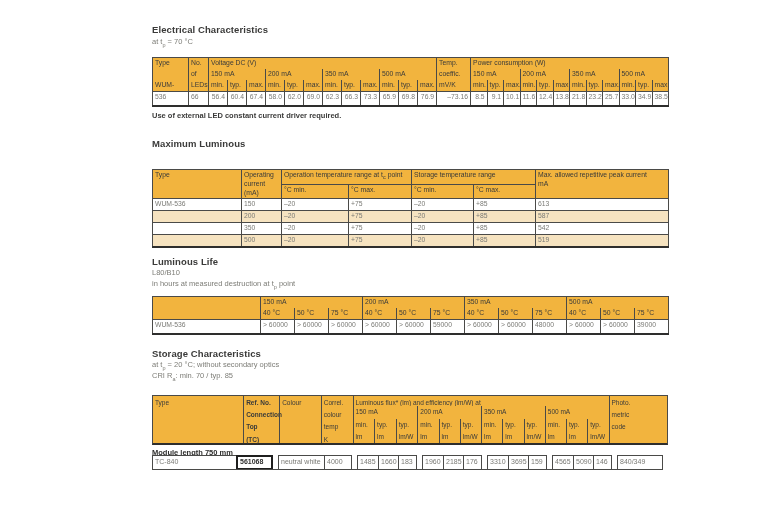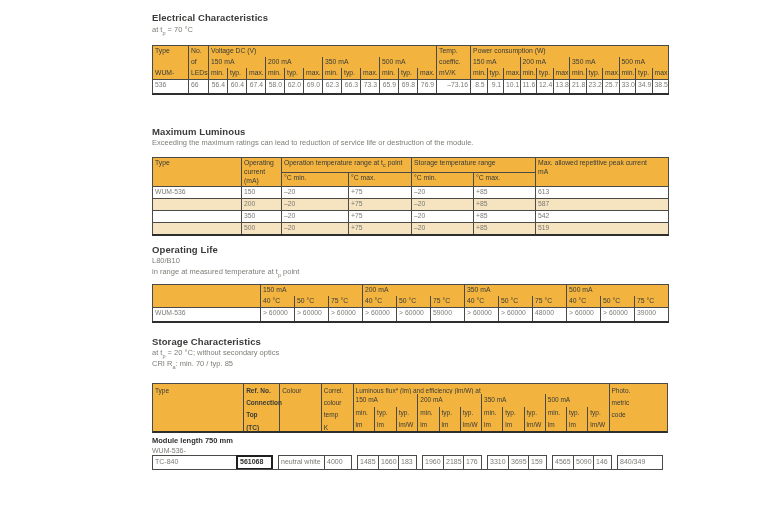--- a/index.html
+++ b/index.html
@@ -2,21 +2,21 @@
 <html><head>
 <meta charset="utf-8">
 <style>
   html,body { margin:0; padding:0; }
   body {
     width:779px; height:528px; background:#ffffff; overflow:hidden;
     font-family:"Liberation Sans", sans-serif; position:relative;
     -webkit-font-smoothing:antialiased;
   }
   .content { position:absolute; left:152px; top:0; width:520px; height:528px; }
-  .abs { position:absolute; }
+  .abs { position:absolute;margin-top:12px; }
 
   .h1 { font-weight:bold; font-size:9.5px; color:#3a3a39; letter-spacing:0.1px; }
   .sub { font-size:7.5px; color:#7d7d77; }
   .note { font-weight:bold; font-size:7.5px; color:#3a3a39; }
   sub { font-size:5.5px; line-height:0; }
 
   table.tbl { border-collapse:collapse; table-layout:fixed; width:516px;
               border:1px solid #4a4a48; }
   table.tbl td { padding:1px 2px; vertical-align:top; font-size:6.8px; line-height:1.3;
                  overflow:hidden; white-space:nowrap; }
@@ -174,23 +174,23 @@
       <td class="bl num">13.8</td>
       <td class="bl num">21.8</td>
       <td class="bl num">23.2</td>
       <td class="bl num">25.7</td>
       <td class="bl num">33.0</td>
       <td class="bl num">34.9</td>
       <td class="bl num">38.5</td>
     </tr>
   </tbody>
     </table>
+  <div class="abs note" style="top:99px; left:0;">Use of external LED constant current driver required.</div>
 
   <div class="abs h1" style="top:126px; left:0;">Maximum Luminous</div>
-  <div class="abs sub" style="top:138px; left:0;">Exceeding the maximum ratings can lead to reduction of service life or destruction of the module.</div>
 
   <table class="tbl mr abs" style="top:157px; left:0;">
     <colgroup>
       <col style="width:89px">
         <col style="width:40px">
         <col style="width:67px">
         <col style="width:63px">
         <col style="width:62px">
         <col style="width:62px">
         <col style="width:133px">
@@ -243,23 +243,23 @@
       <td class="bl">500</td>
       <td class="bl">–20</td>
       <td class="bl">+75</td>
       <td class="bl">–20</td>
       <td class="bl">+85</td>
       <td class="bl">519</td>
     </tr>
   </tbody>
     </table>
 
-  <div class="abs h1" style="top:244px; left:0;">Operating Life</div>
+  <div class="abs h1" style="top:244px; left:0;">Luminous Life</div>
   <div class="abs sub" style="top:256px; left:0;">L80/B10</div>
-  <div class="abs sub" style="top:267px; left:0;"><span>in range at measured temperature at t</span><sub>p</sub><span> point</span></div>
+  <div class="abs sub" style="top:267px; left:0;"><span>in hours at measured destruction at t</span><sub>p</sub><span> point</span></div>
 
   <table class="tbl ol abs" style="top:284px; left:0;">
     <colgroup>
       <col style="width:108px">
       <col style="width:34px">
         <col style="width:34px">
         <col style="width:34px">
         <col style="width:34px">
         <col style="width:34px">
         <col style="width:34px">

